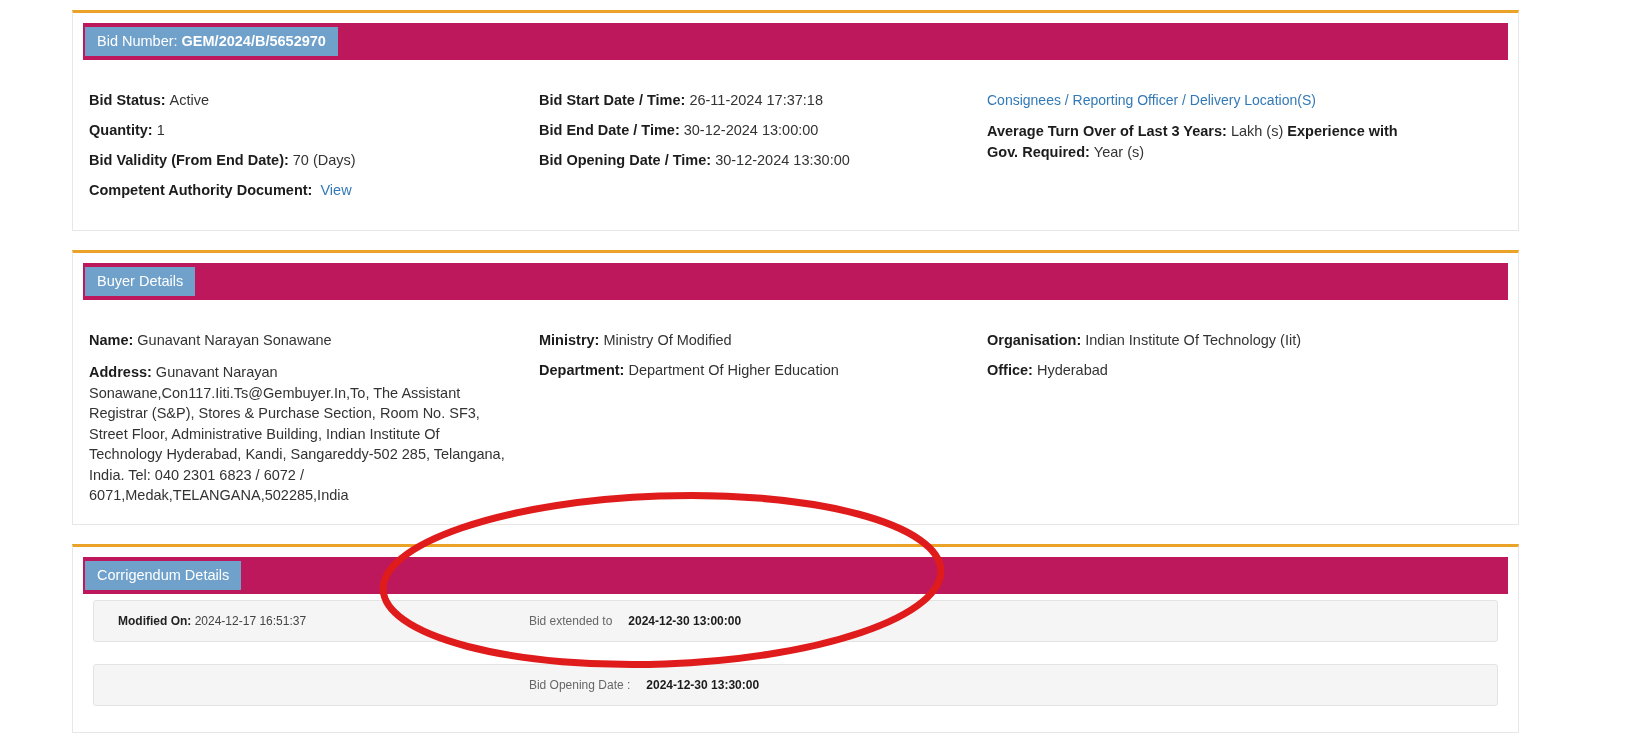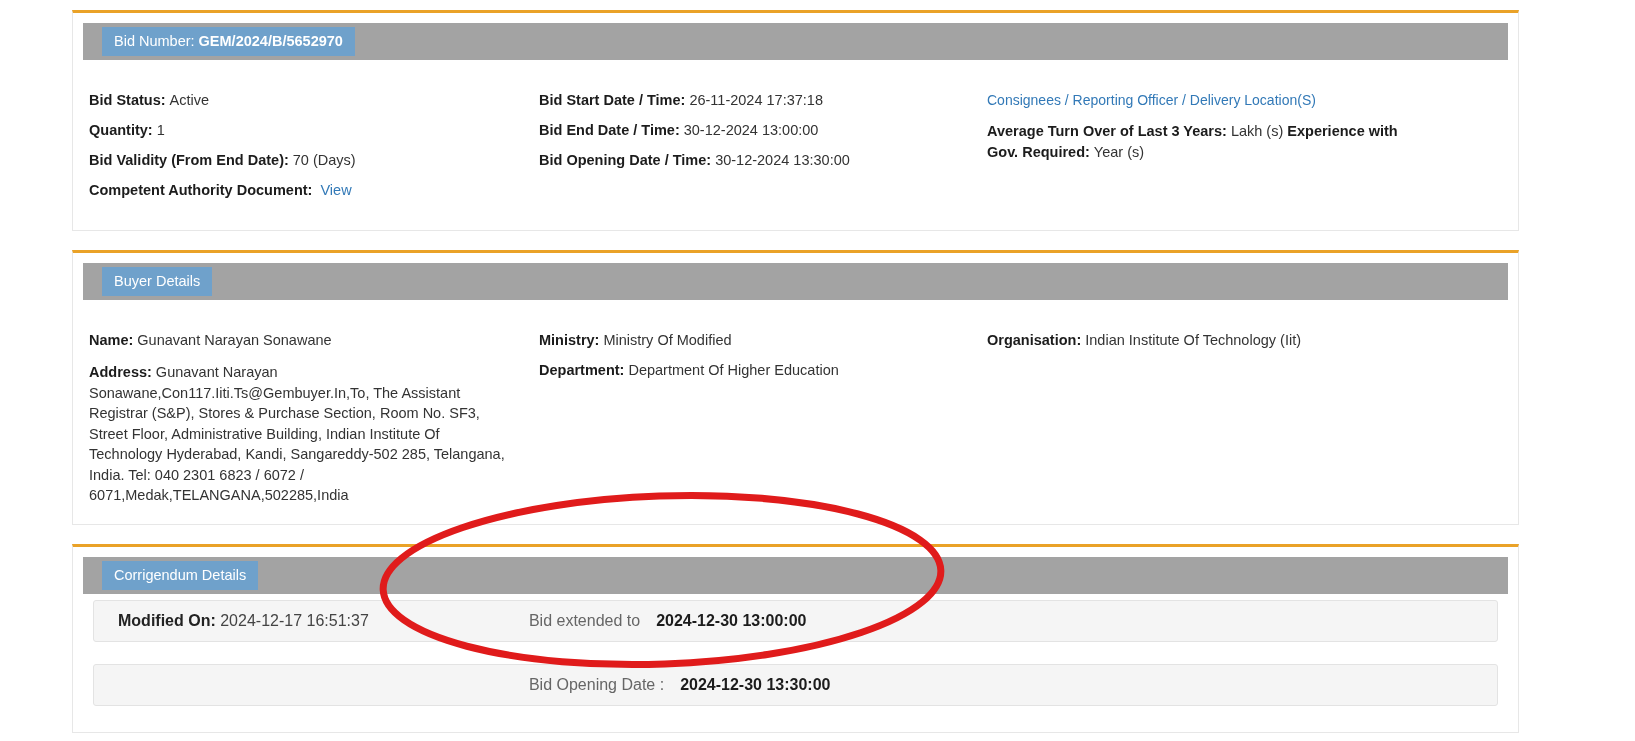--- a/index.html
+++ b/index.html
@@ -6,35 +6,35 @@
     --accent-orange:#eaa227;
     --chip-blue:#6fa1cb;
     --link-blue:#3279b7;
     --annotation-red:#e01b1b;
   }
   *{box-sizing:border-box;margin:0;padding:0}
   body{background:#fff;font-family:"Liberation Sans",sans-serif}
   .wrap{position:relative;width:1635px;height:741px;background:#fff;color:#212121;overflow:hidden}
   .content{position:absolute;left:72px;top:10px;width:1447px}
   .card{border:1px solid #e7e7e7;border-top:3px solid var(--accent-orange);background:#fff;margin-bottom:19px;padding:10px 10px 16px}
-  .band{background:#a3a3a3;padding:4px 19px}
+  .band{background:#be185d;padding:4px 2px}
   .chip{display:inline-block;background:var(--chip-blue);color:#fff;font-size:14.5px;padding:7px 12px;line-height:15px}
   .chip b{margin-left:4px}
   .body{padding:32px 6px 2px;font-size:14.5px}
   .grid3{display:grid;grid-template-columns:450px 448px 1fr}
   .row{margin-bottom:13px;line-height:17px}
   .lbl{font-weight:bold;color:#1c1c1c}
   .val{color:#333;margin-left:4px}
   a.link{color:var(--link-blue);text-decoration:none;cursor:pointer}
   .consignees{display:block;margin-bottom:12px;line-height:17px;font-size:14px}
   .turnover{max-width:420px;line-height:20.5px}
   .addr{max-width:426px;line-height:20.5px;margin-bottom:0}
   .addr .val{margin-left:4px}
   
-  .crow{display:flex;align-items:center;height:42px;background:#f5f5f5;border:1px solid #e3e3e3;border-radius:3px;margin:6px 10px 22px;font-size:16px}
+  .crow{display:flex;align-items:center;height:42px;background:#f5f5f5;border:1px solid #e3e3e3;border-radius:3px;margin:6px 10px 22px;font-size:12px}
   .crow.second{margin-bottom:10px}
   .crow-left{flex:0 0 31%;padding-left:24px;color:#444}
   .crow-left .lbl{color:#222}
   .crow-mid{color:#666}
   .crow-mid b{color:#1c1c1c;margin-left:16px}
   
   .actions{display:flex;gap:13px;margin-top:22px}
   .btn{background:#fff;border:1px solid #c9c9c9;border-radius:4px;padding:7px 17px;font-size:14.5px;color:#444;font-family:inherit;cursor:pointer;line-height:16px}
   
   .annotation{position:absolute;left:0;top:0;width:1635px;height:741px;pointer-events:none;z-index:5}
@@ -77,20 +77,21 @@
         <div>
           <p class="row"><span class="lbl">Name:</span><span class="val">Gunavant Narayan Sonawane</span></p>
           <p class="row addr"><span class="lbl">Address:</span><span class="val">Gunavant Narayan Sonawane,Con117.Iiti.Ts@Gembuyer.In,To, The Assistant Registrar (S&amp;P), Stores &amp; Purchase Section, Room No. SF3, Street Floor, Administrative Building, Indian Institute Of Technology Hyderabad, Kandi, Sangareddy-502 285, Telangana, India. Tel: 040 2301 6823 / 6072 / 6071,Medak,TELANGANA,502285,India</span></p>
         </div>
         <div>
           <p class="row"><span class="lbl">Ministry:</span><span class="val">Ministry Of Modified</span></p>
           <p class="row"><span class="lbl">Department:</span><span class="val">Department Of Higher Education</span></p>
         </div>
         <div>
           <p class="row"><span class="lbl">Organisation:</span><span class="val">Indian Institute Of Technology (Iit)</span></p>
+          <p class="row"><span class="lbl">Office:</span><span class="val">Hyderabad</span></p>
         </div>
       </div>
     </section>
 
     <section class="card">
       <div class="band">
         <span class="chip">Corrigendum Details</span>
       </div>
       <div class="crow">
         <div class="crow-left"><span class="lbl">Modified On:</span> <span>2024-12-17 16:51:37</span></div>

